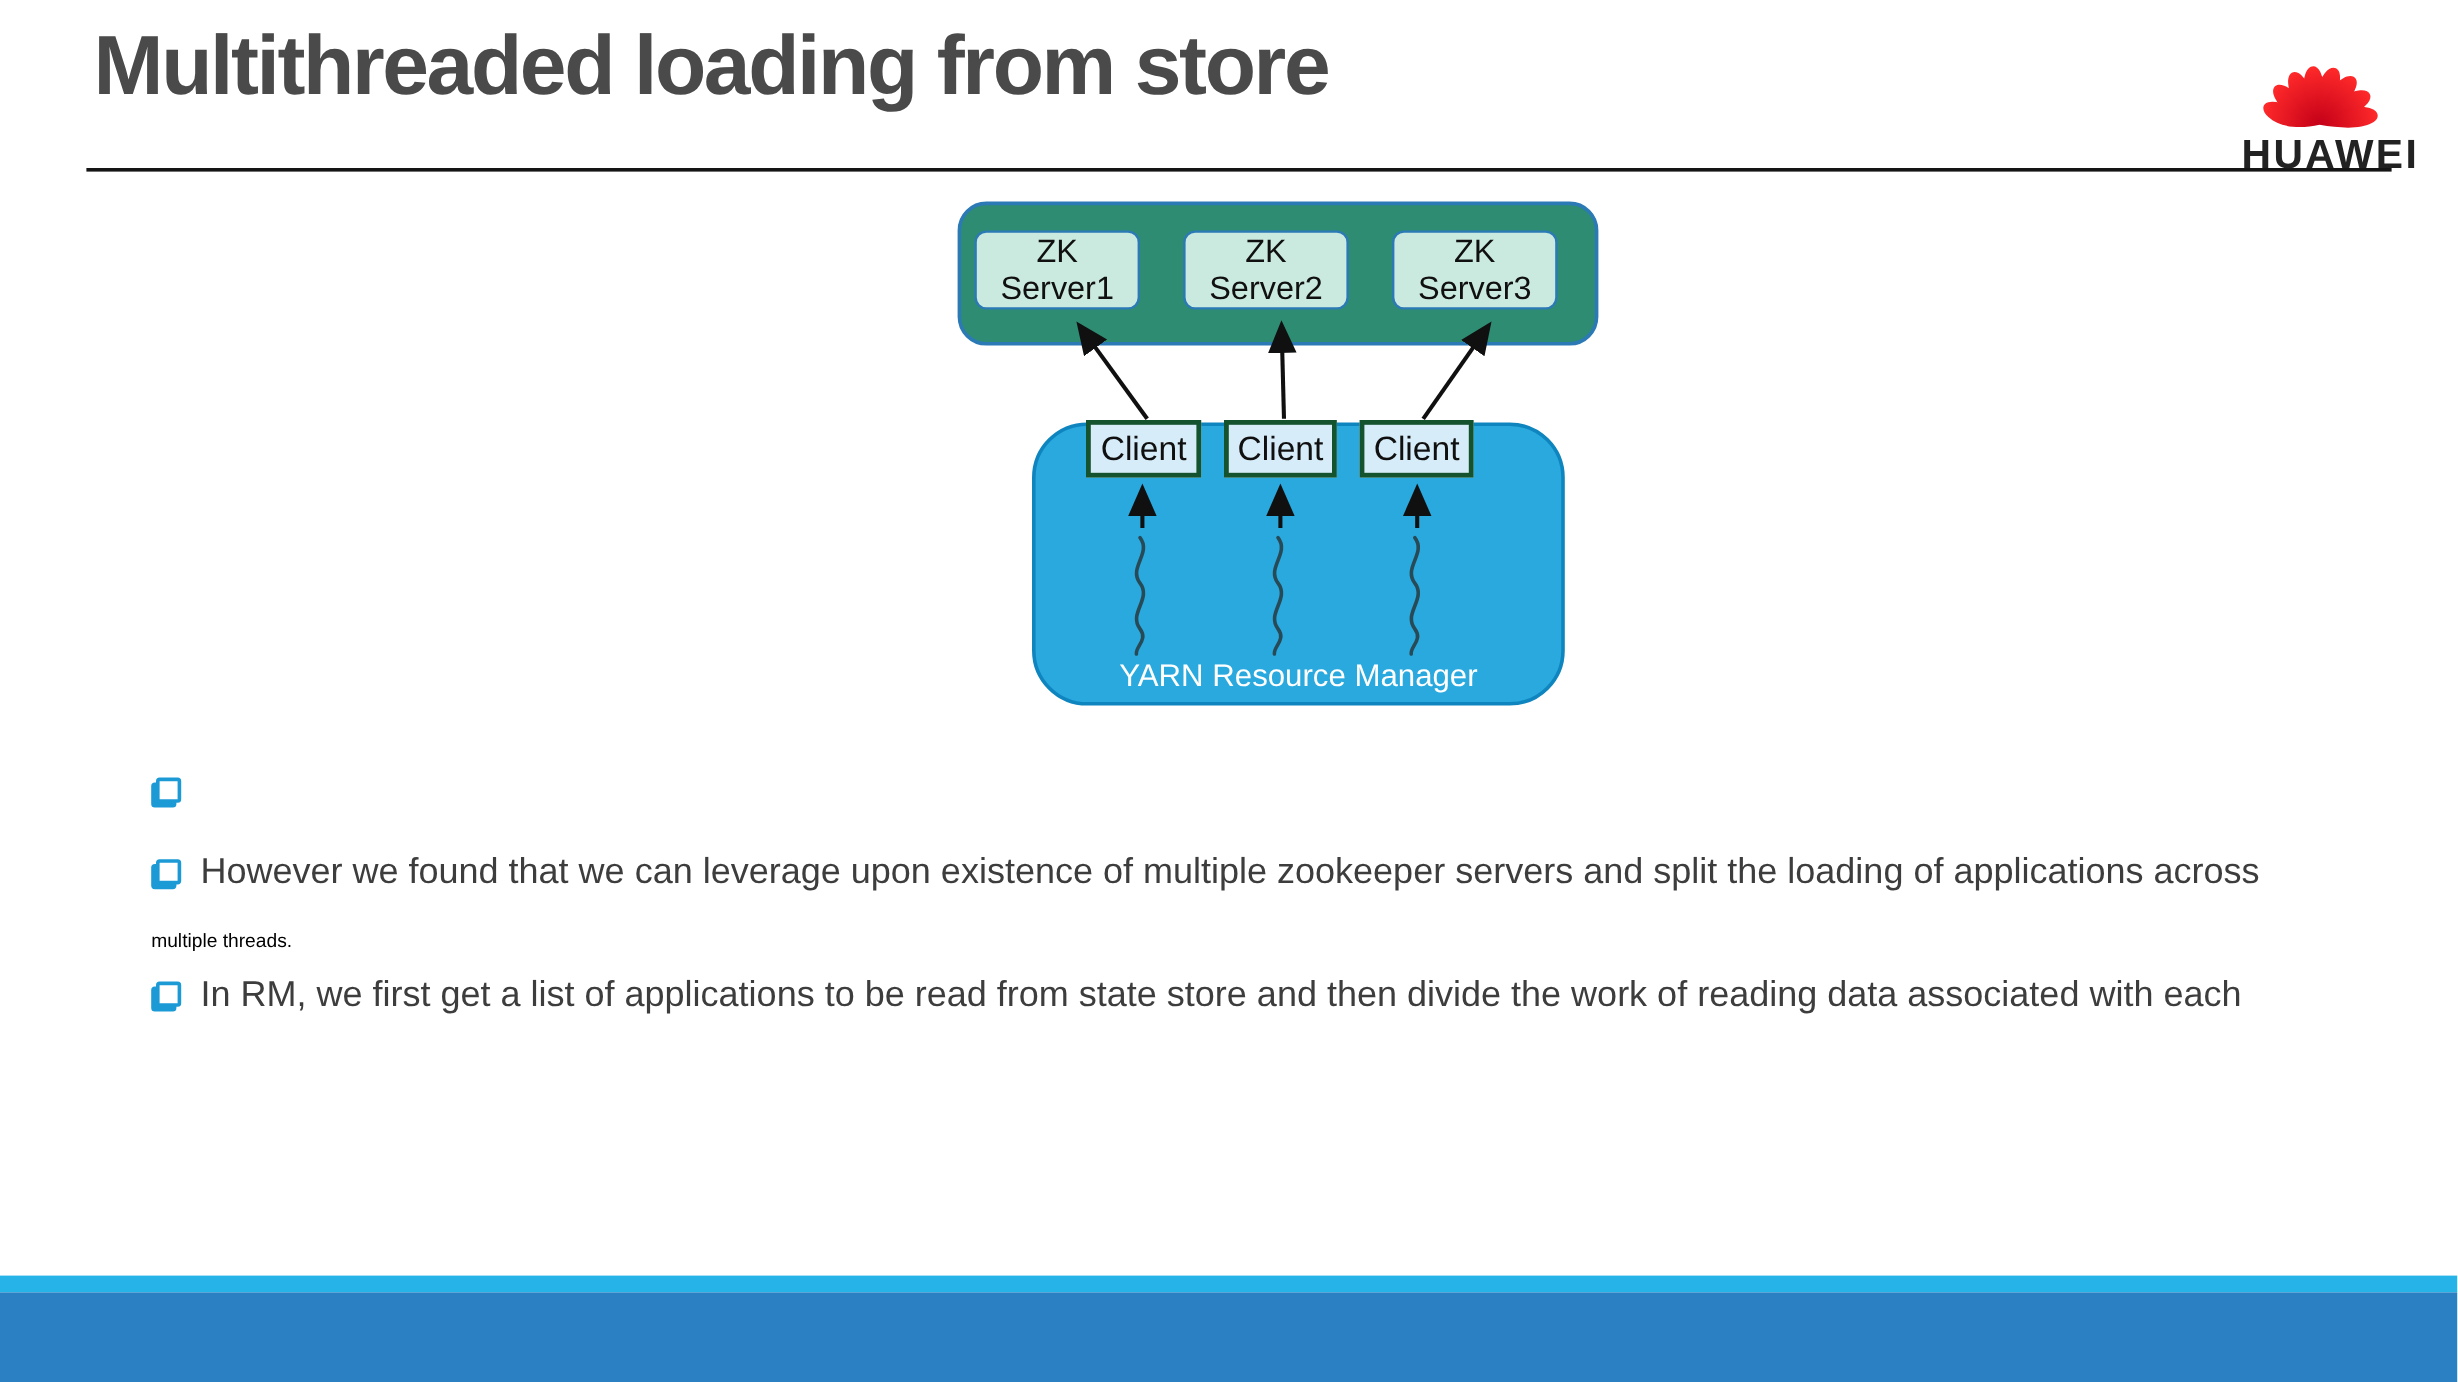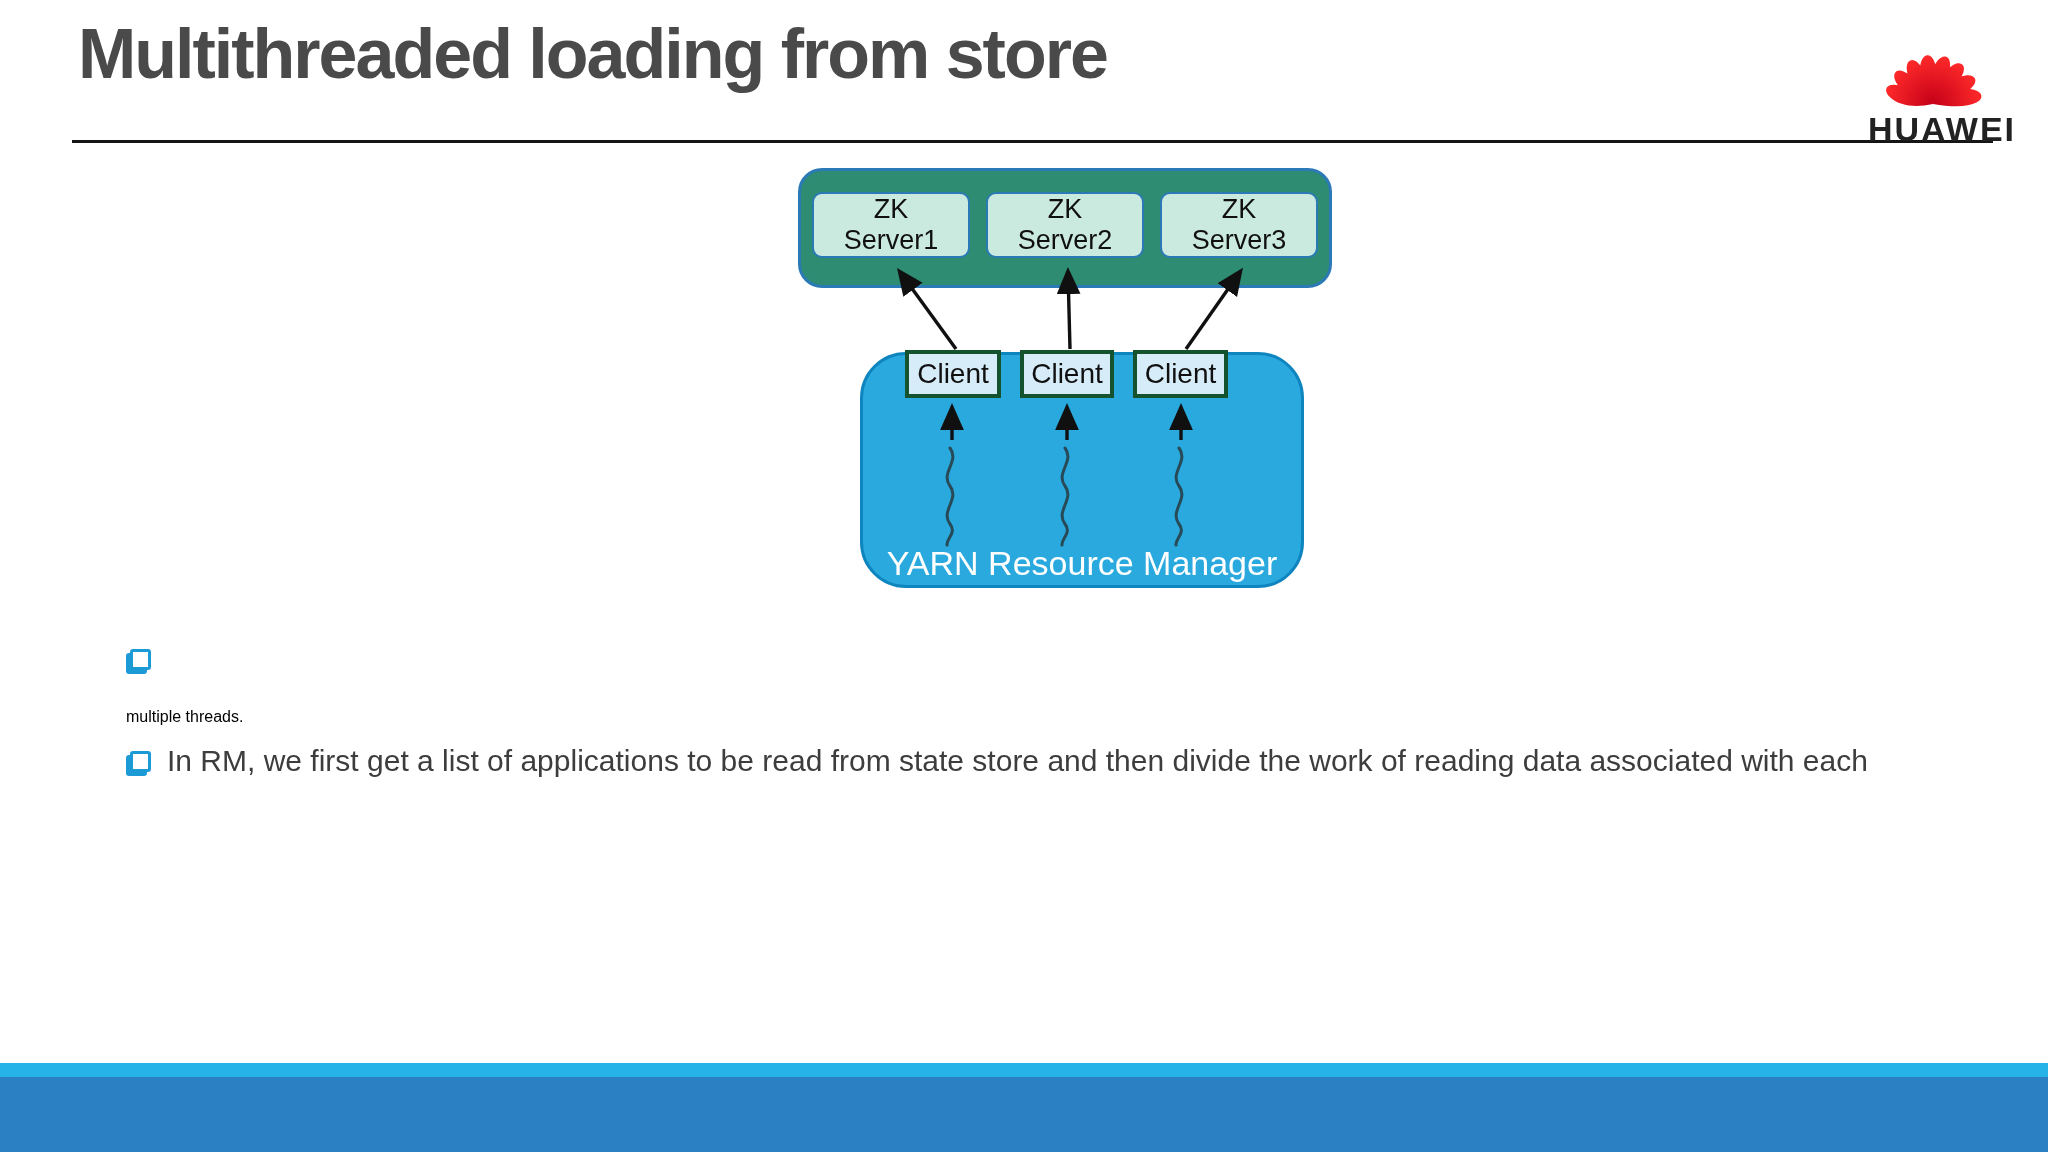--- a/index.html
+++ b/index.html
@@ -16,33 +16,33 @@
   
   .logo{position:absolute;left:1868px;top:16px;width:130px;text-align:center;}
   .logo svg{display:block;margin:0 auto;}
   .logo-text{font-size:34px;font-weight:bold;color:#222222;letter-spacing:2px;margin-top:2px;}
   
   .zk-group{
     position:absolute;left:798px;top:168px;width:534px;height:120px;box-sizing:border-box;
     background:#2E8C73;border:3px solid #2B7AB5;border-radius:24px;
   }
   .zk-box{
-    position:absolute;width:158px;height:66px;top:192px;box-sizing:border-box;
+    position:absolute;width:138px;height:66px;top:192px;box-sizing:border-box;
     background:#CBEADF;border:2px solid #2B7AB5;border-radius:10px;
     display:flex;flex-direction:column;align-items:center;justify-content:center;
     font-size:27px;line-height:31px;color:#101010;
   }
   .zk1{left:812px;} .zk2{left:986px;} .zk3{left:1160px;}
   .yarn-box{
     position:absolute;left:860px;top:352px;width:444px;height:236px;box-sizing:border-box;
     background:#29A9DE;border:3px solid #0F85BF;border-radius:46px;
   }
   .yarn-label{
     position:absolute;left:860px;top:544px;width:444px;text-align:center;
-    color:#ffffff;font-size:34px;line-height:38px;
+    color:#ffffff;font-size:26px;line-height:38px;
   }
   .client-box{
     position:absolute;top:350px;height:48px;box-sizing:border-box;
     background:#D6ECF8;border:4px solid #14532d;
     display:flex;align-items:center;justify-content:center;
     font-size:28px;color:#101010;
   }
   .cl1{left:905px;width:96px;} .cl2{left:1020px;width:94px;} .cl3{left:1133px;width:95px;}
   .diagram-svg{position:absolute;left:0;top:0;pointer-events:none;}
   
@@ -130,20 +130,23 @@
       <use href="#sq" x="950" y="448"></use>
       <use href="#sq" x="1065" y="448"></use>
       <use href="#sq" x="1179" y="448"></use>
     </g>
   </svg>
 
   <div class="bullets">
     <p class="bullet">
       <span class="sq"></span>
     </p>
+    <p class="bullet">
+      <span class="sq"></span><span>However we found that we can leverage upon existence of multiple zookeeper servers and split the loading of applications across</span>
+      </p>
       <div class="cont">multiple threads.</div>
     <p></p>
     <p class="bullet">
       <span class="sq"></span><span>In RM, we first get a list of applications to be read from state store and then divide the work of reading data associated with each</span>
       </p>
     <p></p>
   </div>
 
   <div class="footer-cyan"></div>
   <div class="footer-blue"></div>

